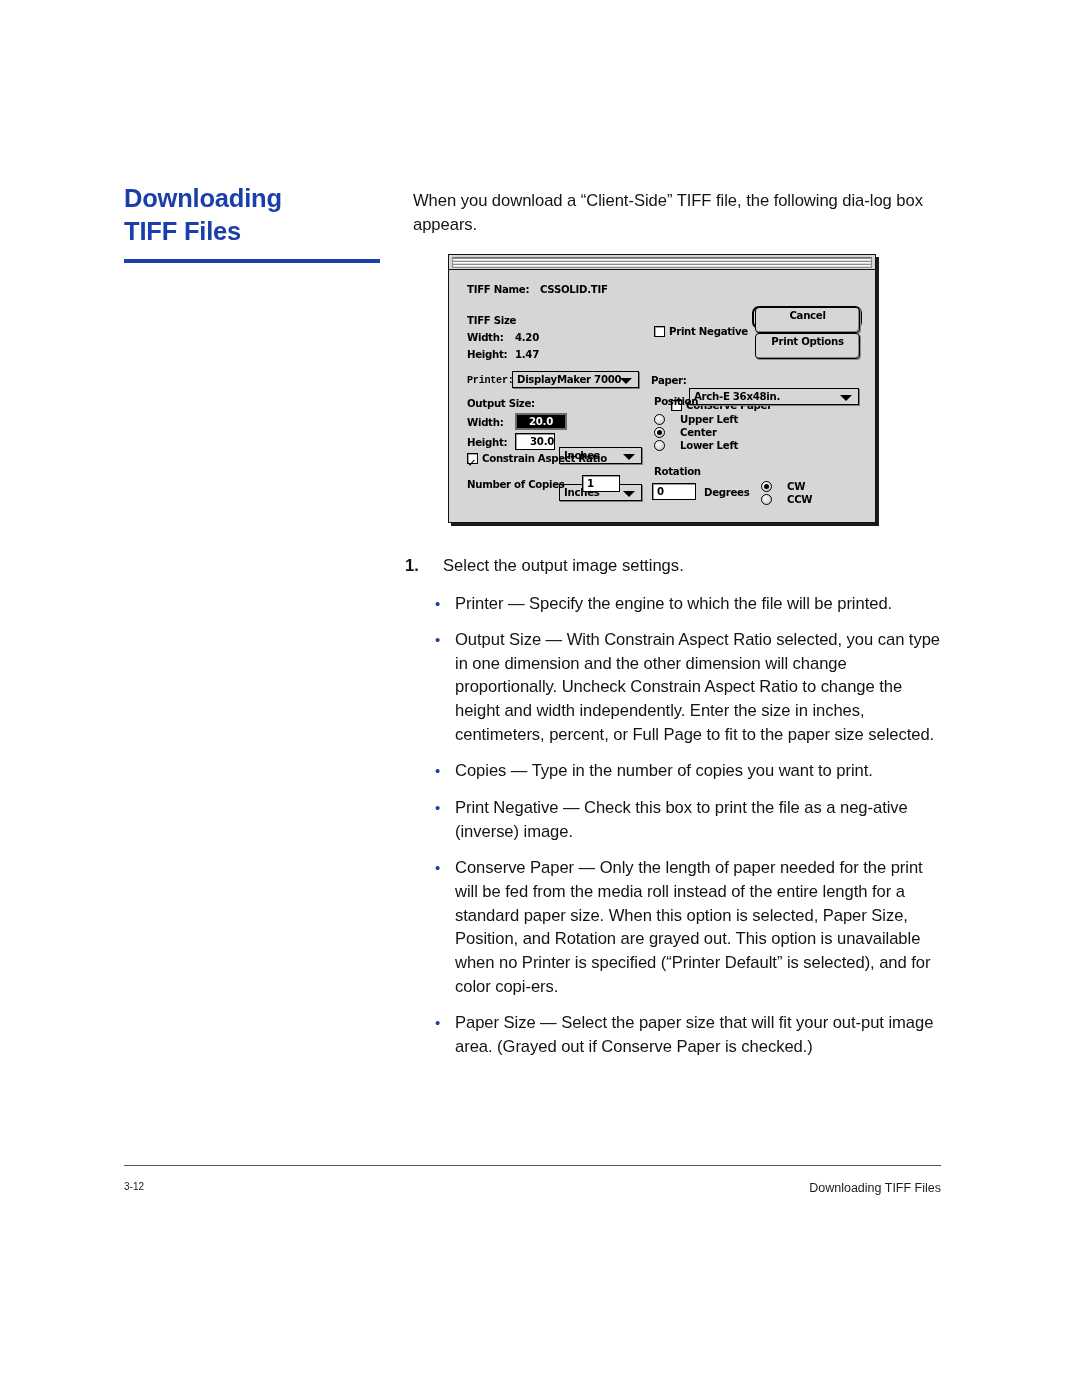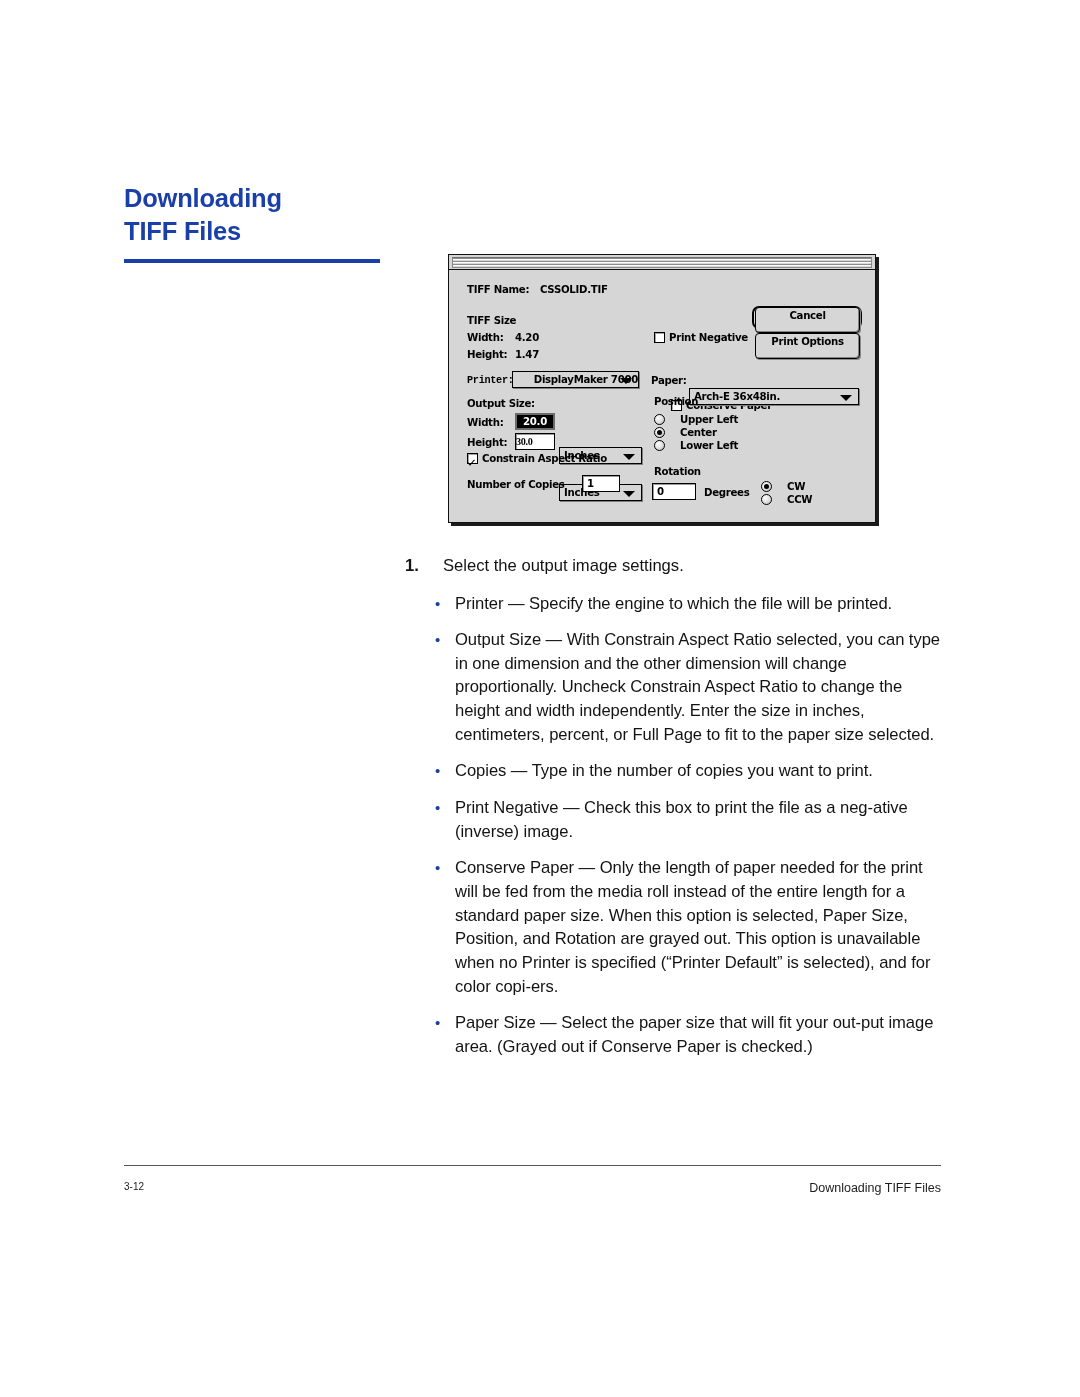--- a/index.html
+++ b/index.html
@@ -321,79 +321,82 @@
 <div class="page">
 
   <div class="heading-col">
     <div class="heading-title">
       <div>Downloading</div>
       <div>TIFF Files</div>
     </div>
     <div class="heading-rule"></div>
   </div>
 
+  <div class="content-col">
+    <div class="intro-para">When you download a “Client-Side” TIFF file, the following dia-log box appears.</div>
+  </div>
 
   <div class="dialog-wrap">
     <div class="dialog">
 
       <div class="titlebar">
         <div class="stripes"></div>
       </div>
 
       <div class="dialog-body">
 
         <div class="abs dlg-label" style="left:18px; top:14px;">TIFF Name:</div>
         <div class="abs dlg-value" style="left:85px; top:14px;margin-left:6px;">CSSOLID.TIF</div>
 
         <div class="abs dlg-label" style="left:18px; top:45px;">TIFF Size</div>
         <div class="abs dlg-label" style="left:18px; top:62px;">Width:</div>
         <div class="abs dlg-value" style="left:66px; top:62px;">4.20</div>
         <div class="abs dlg-label" style="left:18px; top:79px;">Height:</div>
         <div class="abs dlg-value" style="left:66px; top:79px;">1.47</div>
 
-        <div class="abs cbox-row" style="left:205px; top:62px;">
+        <div class="abs cbox-row" style="left:205px; top:56px;">
           <div class="cbox"></div>
           <div class="dlg-label">Print Negative</div>
         </div>
         <div class="abs cbox-row" style="left:222px; top:89px;margin-top:41px;">
           <div class="cbox"></div>
           <div class="dlg-label">Conserve Paper</div>
         </div>
 
         <div class="abs btn-default-ring" style="left:303px; top:8px; width:110px; height:23px;margin-top:28px;">
           <div class="btn" style="width:100%; height:100%; line-height:15px;">Print</div>
         </div>
         <div class="abs btn" style="left:306px; top:37px; width:105px;">Cancel</div>
         <div class="abs btn" style="left:306px; top:63px; width:105px;">Print Options</div>
 
         <div class="abs dlg-label" style="left:18px; top:105px;font-family:Liberation Mono, monospace;">Printer:</div>
-        <div class="abs popup" style="left:63px; top:101px; width:127px;justify-content:flex-end;">
+        <div class="abs popup" style="left:63px; top:101px; width:127px;">
           <span class="ptext">DisplayMaker 7000</span>
           <span class="parrow"></span>
         </div>
 
         <div class="abs dlg-label" style="left:202px; top:105px;">Paper:</div>
         <div class="abs popup" style="left:240px; top:101px; width:170px;">
           <span class="ptext">Arch-E 36x48in.</span>
           <span class="parrow"></span>
         </div>
 
         <div class="abs dlg-label" style="left:18px; top:128px;">Output Size:</div>
 
         <div class="abs dlg-label" style="left:18px; top:147px;">Width:</div>
-        <div class="abs field selected" style="left:66px; top:143px; width:40px;">
+        <div class="abs field selected" style="left:66px; top:143px; width:52px;">
           <span class="seltext">20.0</span>
         </div>
         <div class="abs popup" style="left:110px; top:143px; width:83px;">
           <span class="ptext">Inches</span>
           <span class="parrow"></span>
         </div>
 
         <div class="abs dlg-label" style="left:18px; top:167px;">Height:</div>
-        <div class="abs field" style="left:66px; top:163px; width:40px; justify-content:flex-start; padding-left:0;font-family:Liberation Serif, serif;">
+        <div class="abs field" style="left:66px; top:163px; width:40px; justify-content:flex-end; padding-left:0;">
           <span>30.0</span>
         </div>
         <div class="abs popup" style="left:110px; top:163px; width:83px;">
           <span class="ptext">Inches</span>
           <span class="parrow"></span>
         </div>
 
         <div class="abs cbox-row" style="left:18px; top:183px;">
           <div class="cbox checked"></div>
           <div class="dlg-label">Constrain Aspect Ratio</div>

